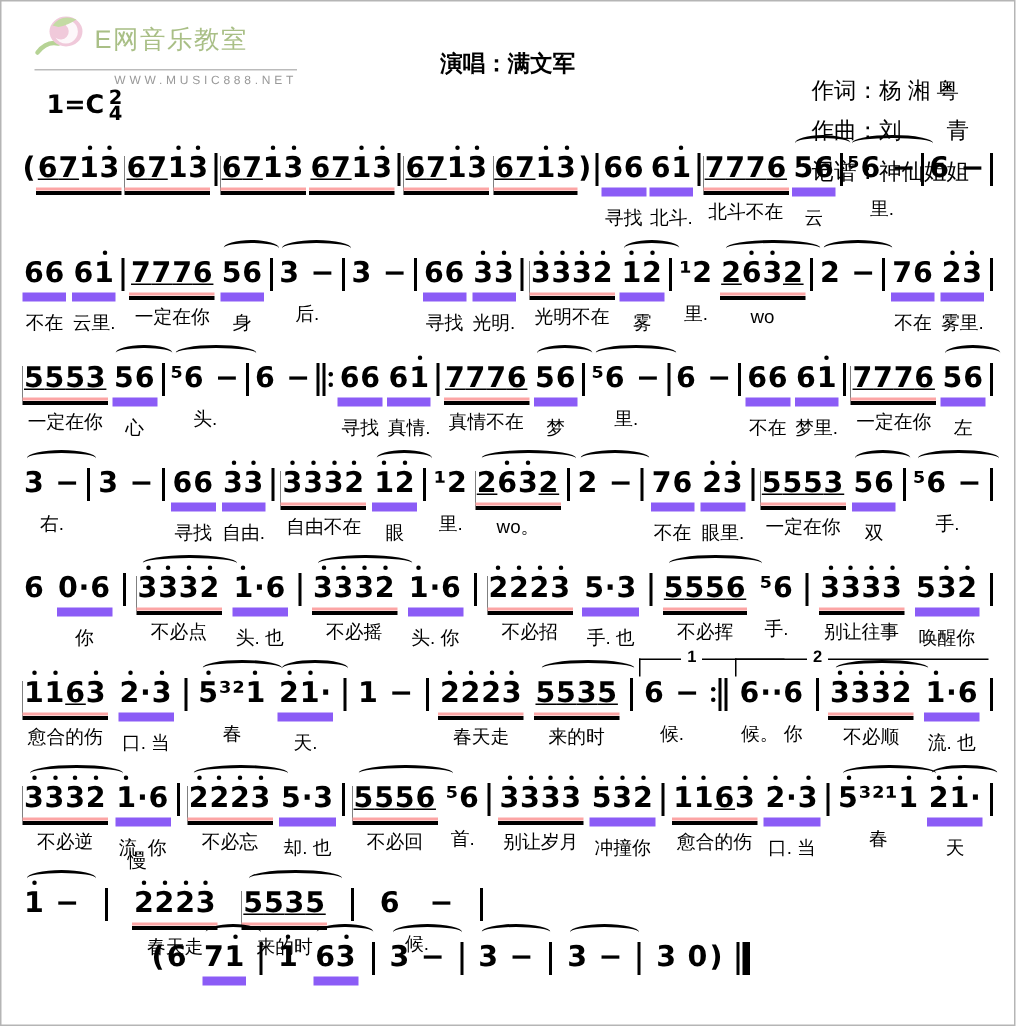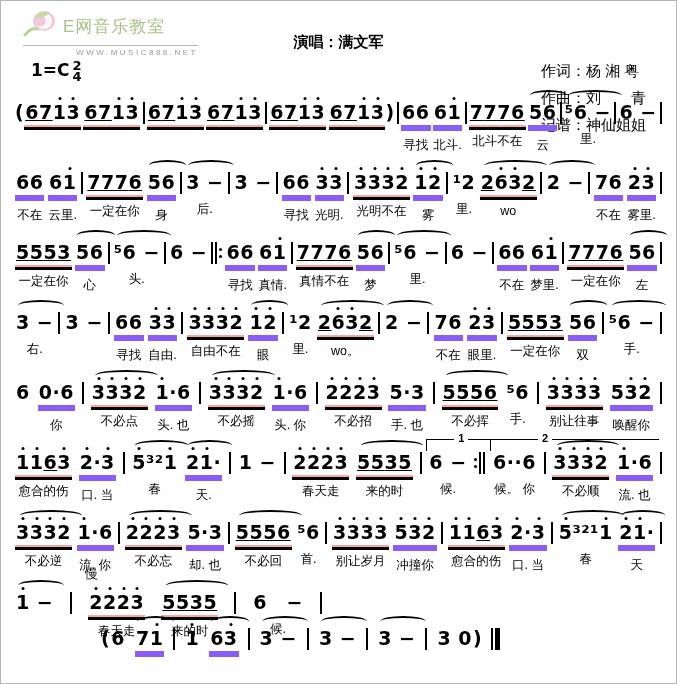--- a/index.html
+++ b/index.html
@@ -15,21 +15,21 @@
   .logo-row{display:flex;align-items:center;gap:4px;}
   .brand{font-size:17px;letter-spacing:1px;}
   .logo-rule{border:none;border-top:1px solid #bbb;margin:2px 0 2px 0;}
   .site{font-size:8px;letter-spacing:2.5px;color:#999;text-align:right;}
 
   .titleblock{text-align:center;padding-top:10px;}
   .title{font-size:29px;font-weight:bold;margin:0;letter-spacing:2px;}
   .sub{font-size:15px;font-weight:bold;margin-top:6px;}
   .singer{font-size:15px;font-weight:bold;margin-top:16px;}
 
-  .credits{position:absolute;right:30px;top:56px;font-size:15px;line-height:27px;}
+  .credits{position:absolute;right:30px;top:46px;font-size:15px;line-height:27px;}
 
   .keysig{display:flex;align-items:flex-start;gap:3px;margin:8px 0 2px 18px;
           font-family:"DejaVu Sans",sans-serif;font-weight:bold;font-size:17px;}
   .meter{display:flex;flex-direction:column;line-height:11px;font-size:13px;text-align:center;}
 
   
   #score{margin-top:6px;padding:0 2px;}
   .line{display:flex;justify-content:space-between;align-items:flex-start;
         margin-bottom:5px;position:relative;}
   .line.start{justify-content:flex-start;gap:16px;}

